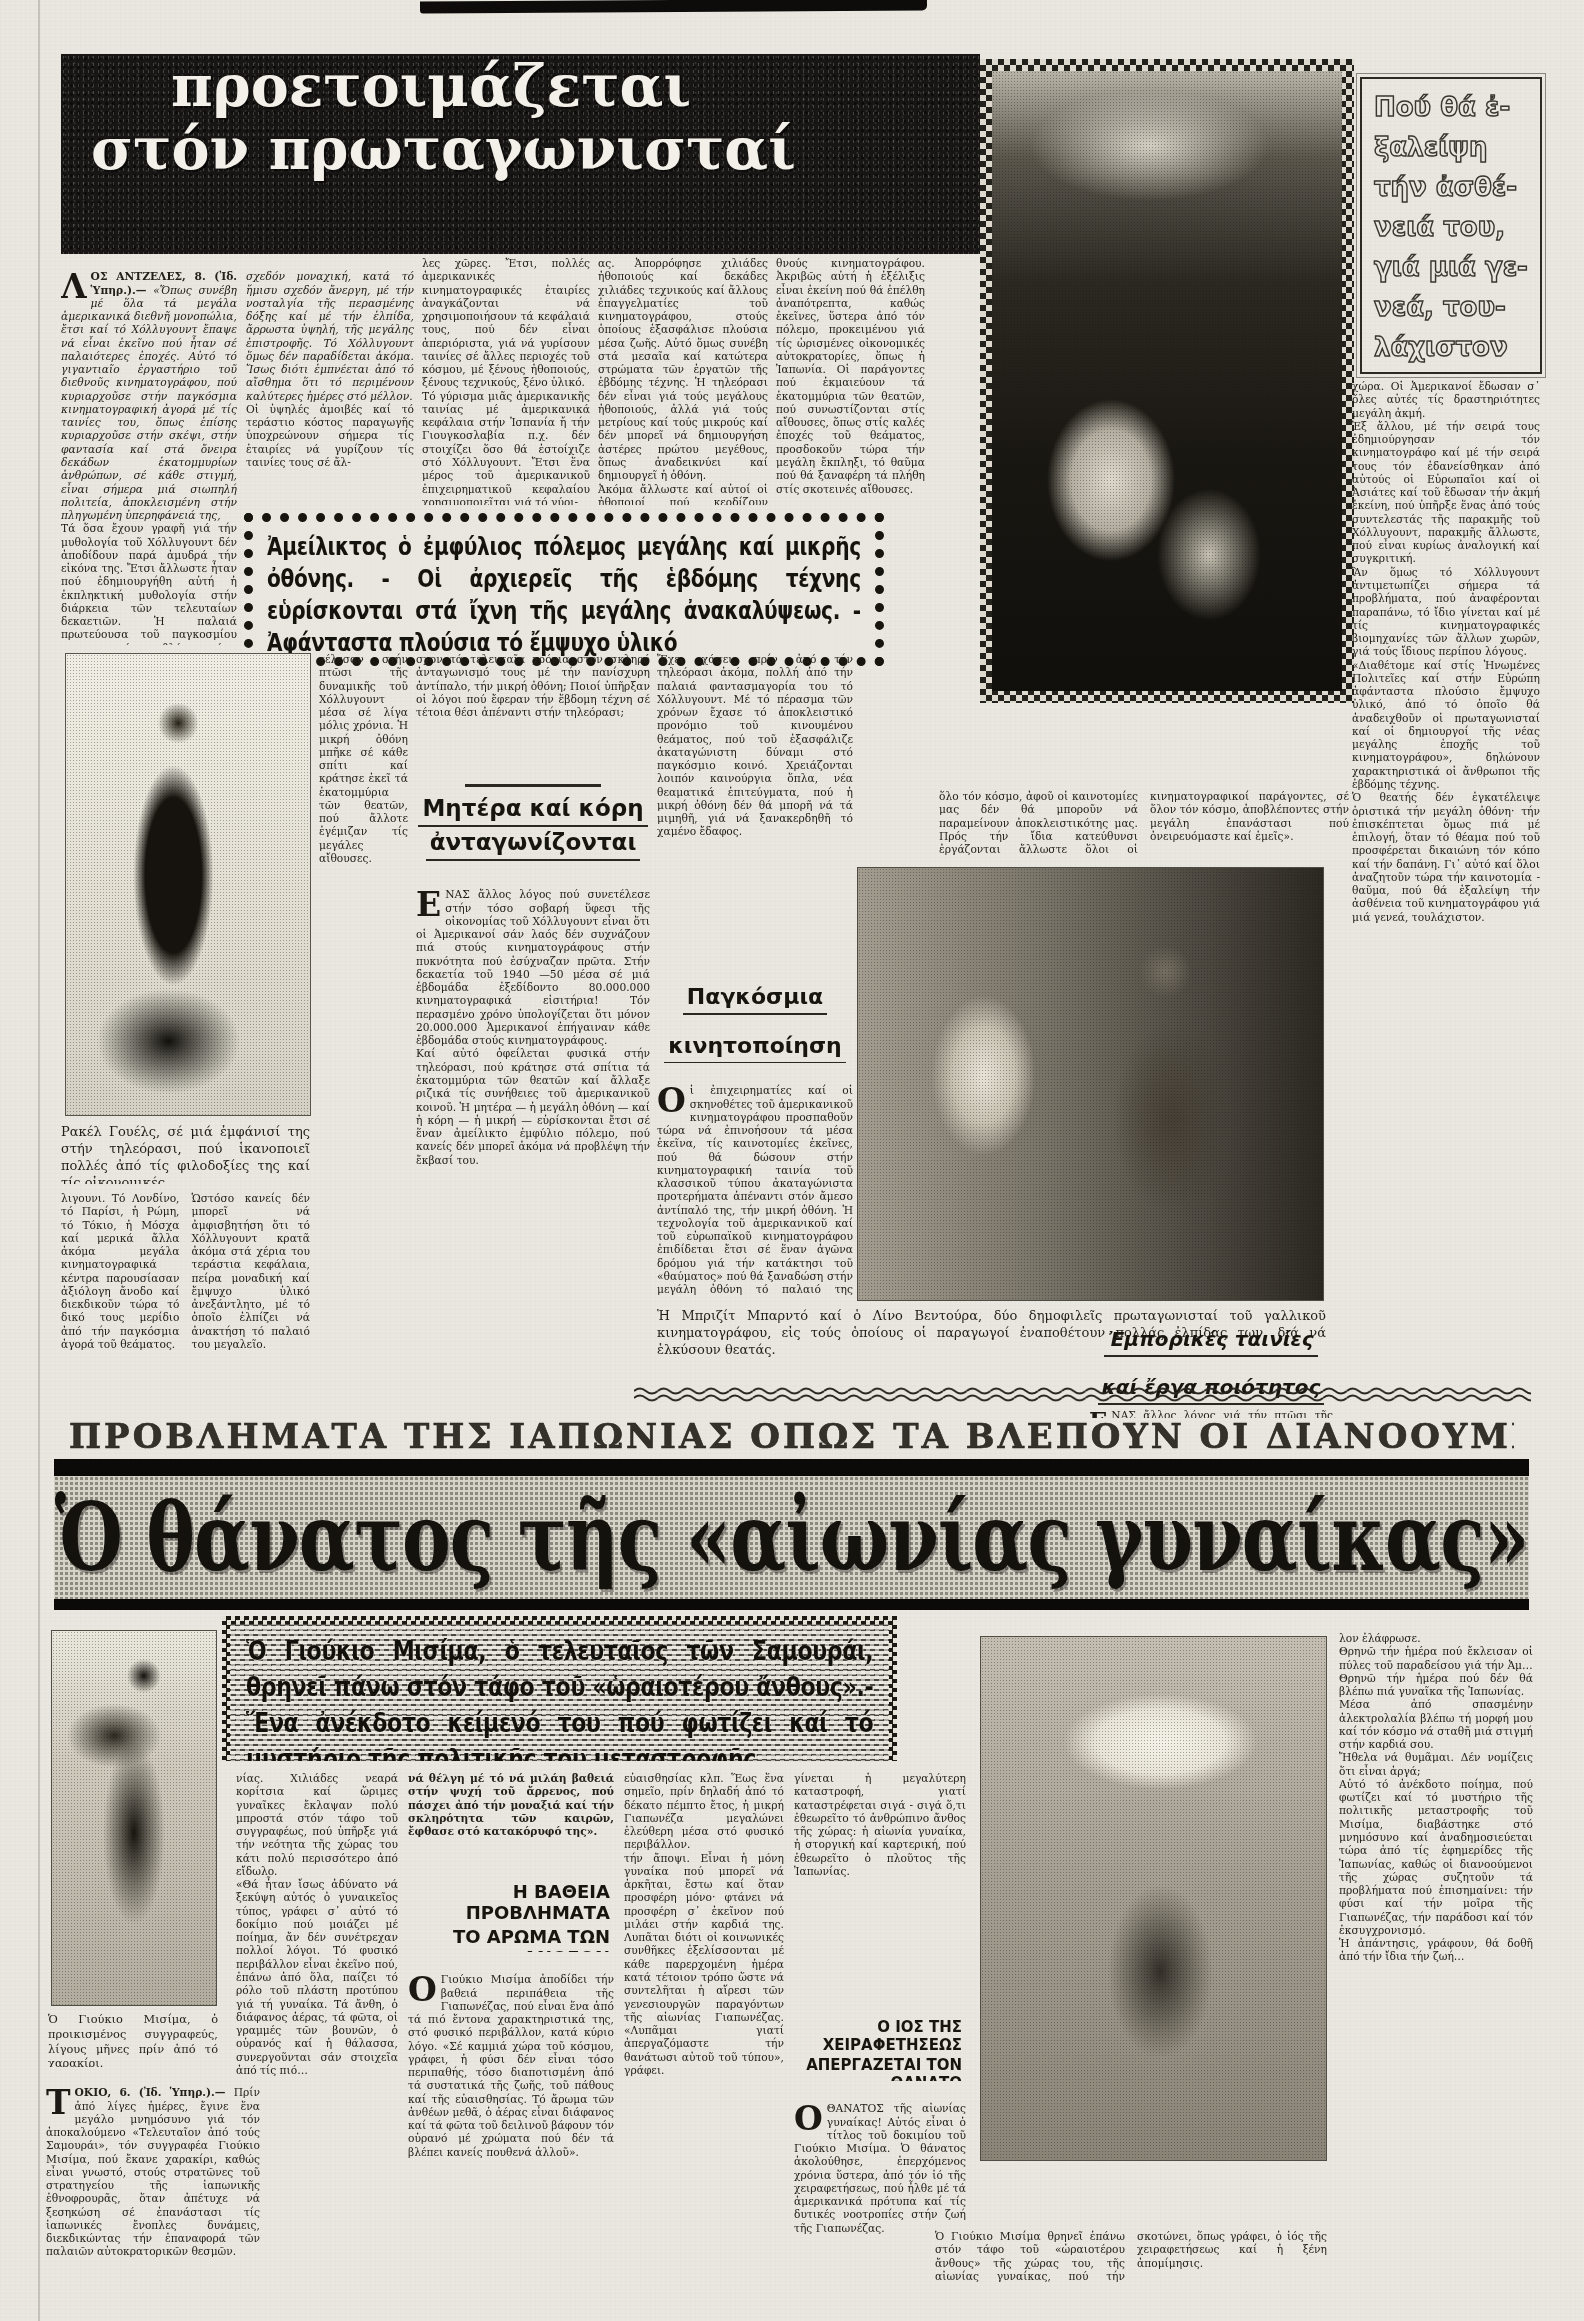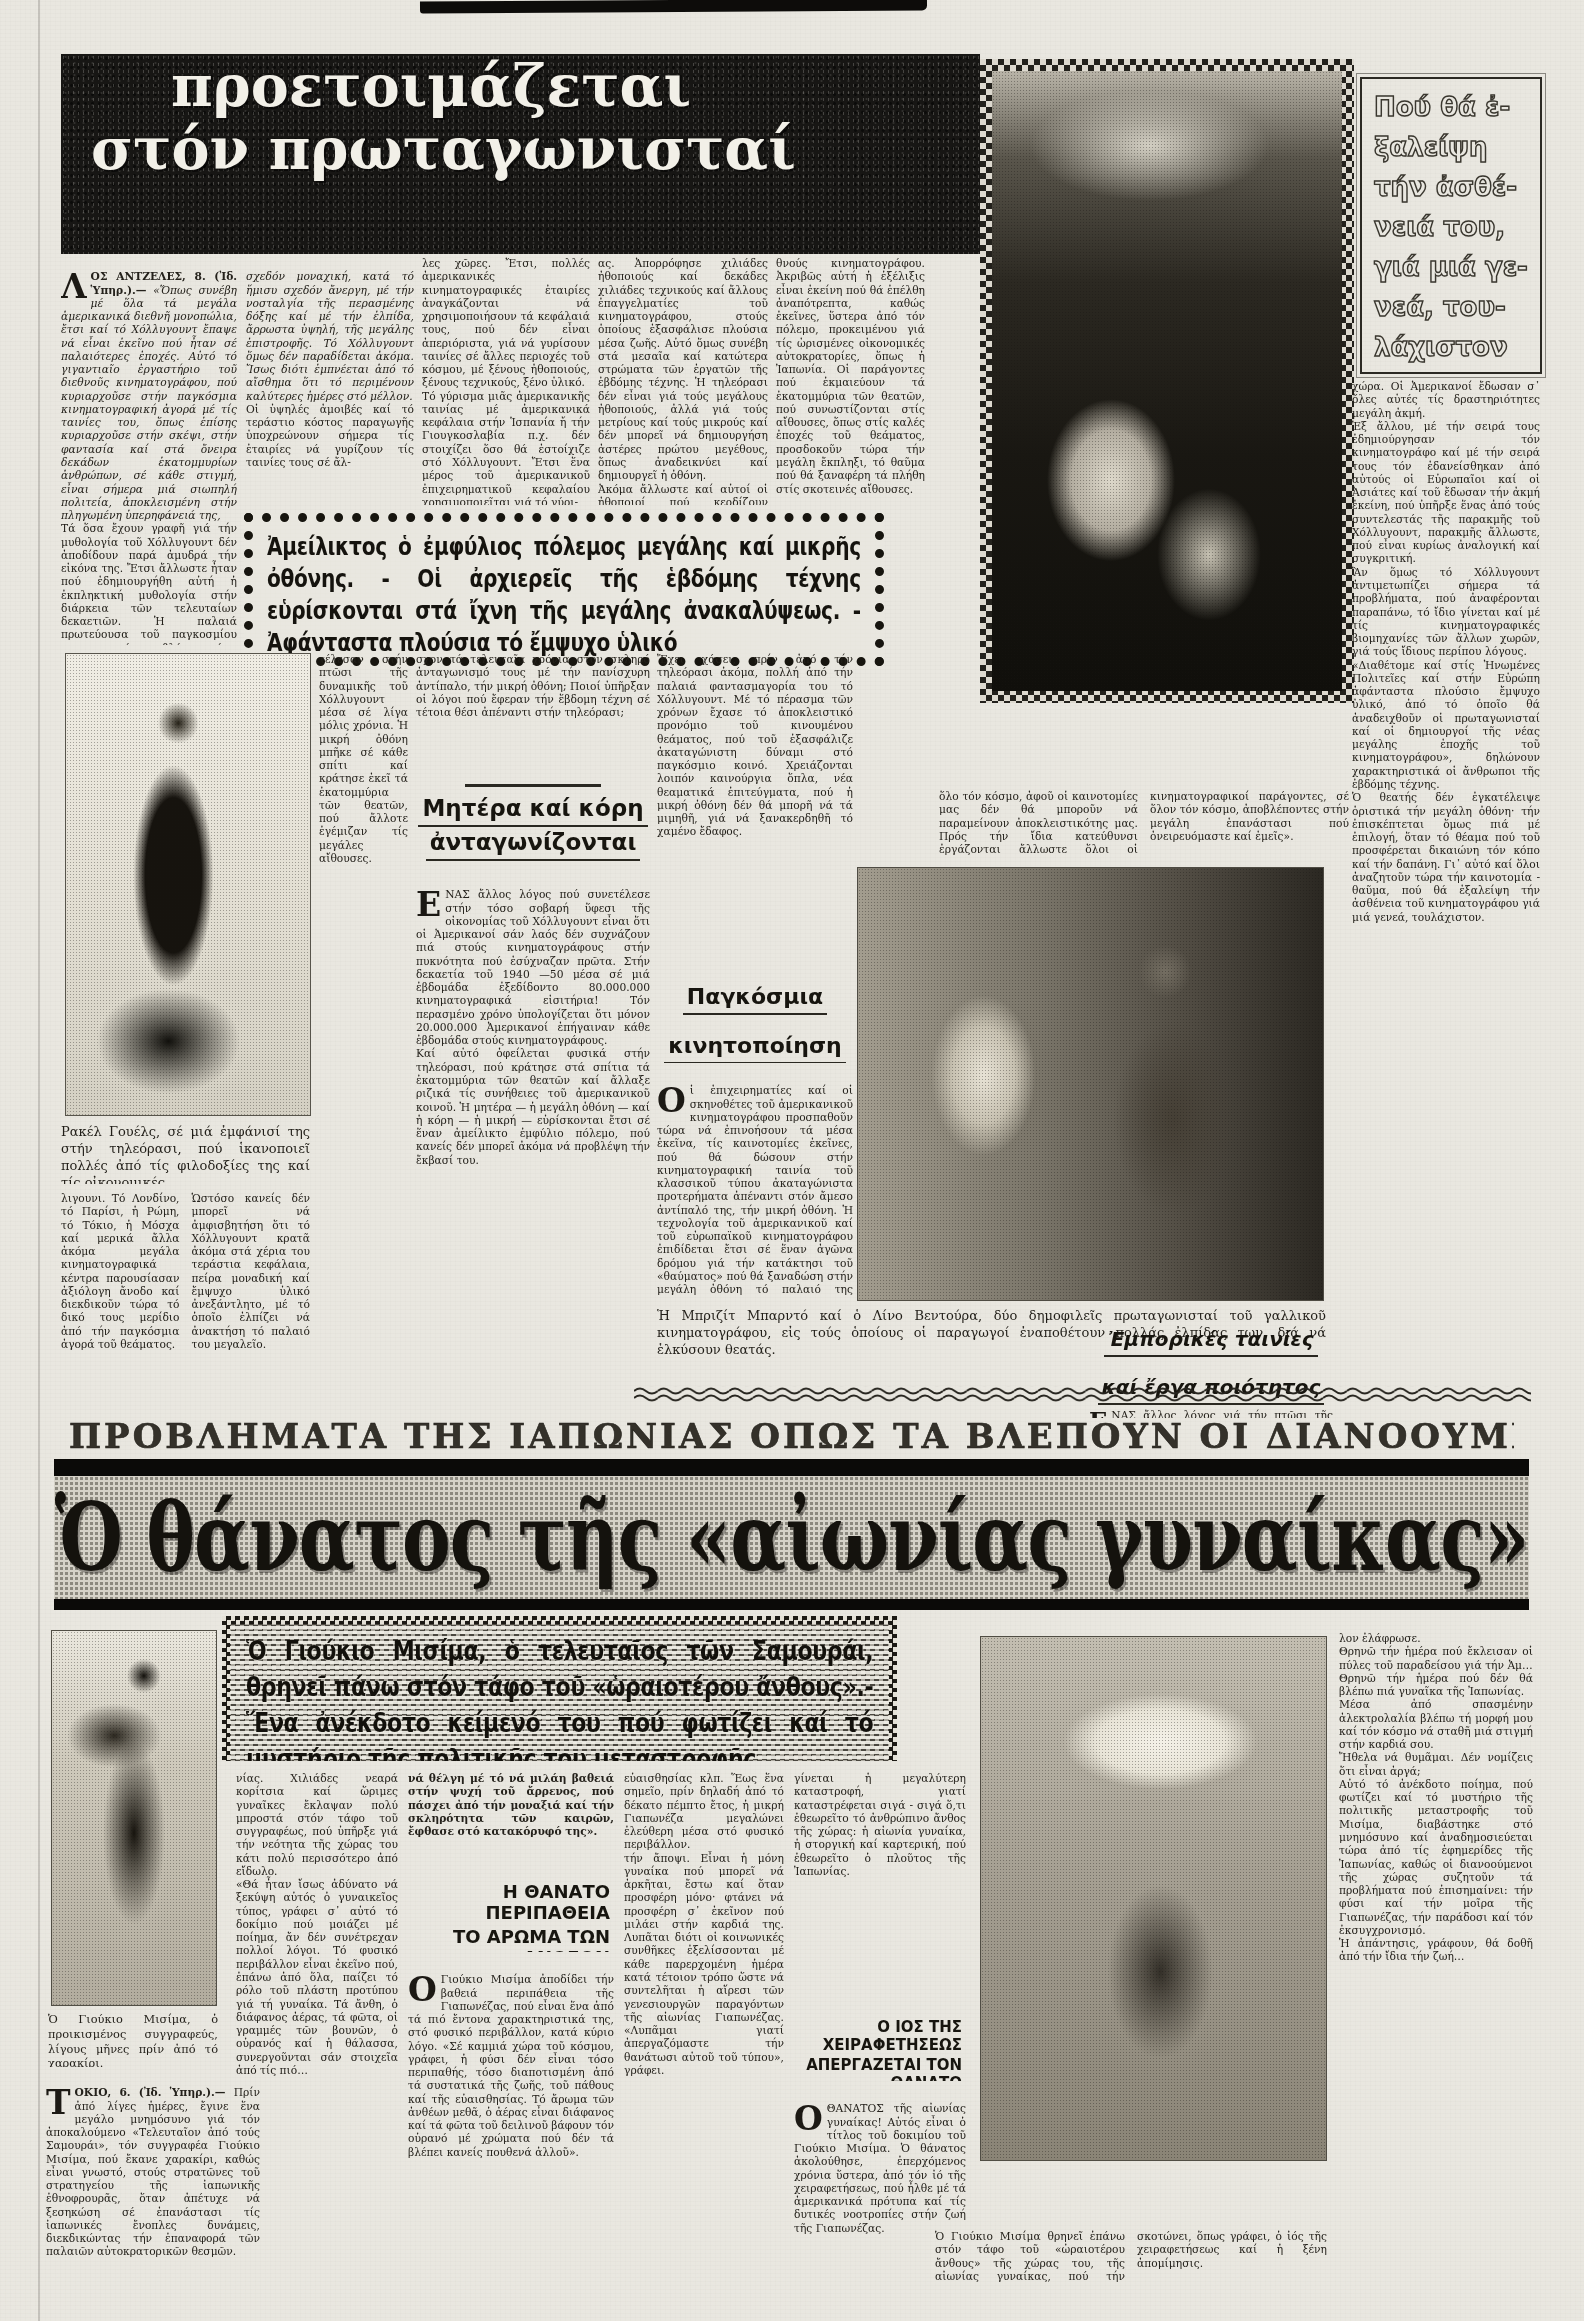--- a/index.html
+++ b/index.html
@@ -228,21 +228,21 @@
 
     <div class="abs bodytext" style="left:46px;top:2073px;width:214px;height:248px;">
       <span class="dropcap">Τ</span><span class="bold">ΟΚΙΟ, 6. (Ἰδ. Ὑπηρ.).— </span><span>Πρίν ἀπό λίγες ἡμέρες, ἔγινε ἕνα μεγάλο μνημόσυνο γιά τόν ἀποκαλούμενο «Τελευταῖον ἀπό τούς Σαμουράι», τόν συγγραφέα Γιούκιο Μισίμα, πού ἔκανε χαρακίρι, καθώς εἶναι γνωστό, στούς στρατῶνες τοῦ στρατηγείου τῆς ἰαπωνικῆς ἐθνοφρουρᾶς, ὅταν ἀπέτυχε νά ξεσηκώση σέ ἐπανάστασι τίς ἰαπωνικές ἔνοπλες δυνάμεις, διεκδικώντας τήν ἐπαναφορά τῶν παλαιῶν αὐτοκρατορικῶν θεσμῶν.</span>
     </div>
 
     <div class="abs bodytext" style="left:236px;top:1772px;width:162px;height:549px;">νίας. Χιλιάδες νεαρά κορίτσια καί ὥριμες γυναῖκες ἔκλαψαν πολύ μπροστά στόν τάφο τοῦ συγγραφέως, πού ὑπῆρξε γιά τήν νεότητα τῆς χώρας του κάτι πολύ περισσότερο ἀπό εἴδωλο.
 «Θά ἦταν ἴσως ἀδύνατο νά ξεκύψη αὐτός ὁ γυναικεῖος τύπος, γράφει σ᾿ αὐτό τό δοκίμιο πού μοιάζει μέ ποίημα, ἄν δέν συνέτρεχαν πολλοί λόγοι. Τό φυσικό περιβάλλον εἶναι ἐκεῖνο πού, ἐπάνω ἀπό ὅλα, παίζει τό ρόλο τοῦ πλάστη προτύπου γιά τή γυναίκα. Τά ἄνθη, ὁ διάφανος ἀέρας, τά φῶτα, οἱ γραμμές τῶν βουνῶν, ὁ οὐρανός καί ἡ θάλασσα, συνεργοῦνται σάν στοιχεῖα ἀπό τίς πιό…</div>
 
     <div class="abs bodytext" style="left:408px;top:1772px;width:206px;height:103px;font-weight:bold;">νά θέλγη μέ τό νά μιλάη βαθειά στήν ψυχή τοῦ ἄρρενος, πού πάσχει ἀπό τήν μοναξιά καί τήν σκληρότητα τῶν καιρῶν, ἔφθασε στό κατακόρυφό της».</div>
     <div class="abs subh" style="left:408px;top:1881px;width:206px;height:71px;">
-      <div><span class="ln" style="font-size:18px;border-bottom:none;padding-bottom:0;">Η ΘΑΝΑΤΟ ΠΕΡΙΠΑΘΕΙΑ</span></div>
+      <div><span class="ln" style="font-size:18px;border-bottom:none;padding-bottom:0;">Η ΒΑΘΕΙΑ ΠΡΟΒΛΗΜΑΤΑ</span></div>
       <div style="margin-top:3px;"><span class="ln" style="font-size:18px;">ΤΟ ΑΡΩΜΑ ΤΩΝ ΑΝΘΕΩΝ</span></div>
     </div>
     <div class="abs bodytext" style="left:408px;top:1960px;width:206px;height:361px;">
       <span class="dropcap">Ο</span><span>Γιούκιο Μισίμα ἀποδίδει τήν βαθειά περιπάθεια τῆς Γιαπωνέζας, πού εἶναι ἕνα ἀπό τά πιό ἔντονα χαρακτηριστικά της, στό φυσικό περιβάλλον, κατά κύριο λόγο. «Σέ καμμιά χώρα τοῦ κόσμου, γράφει, ἡ φύσι δέν εἶναι τόσο περιπαθής, τόσο διαποτισμένη ἀπό τά συστατικά τῆς ζωῆς, τοῦ πάθους καί τῆς εὐαισθησίας. Τό ἄρωμα τῶν ἀνθέων μεθᾶ, ὁ ἀέρας εἶναι διάφανος καί τά φῶτα τοῦ δειλινοῦ βάφουν τόν οὐρανό μέ χρώματα πού δέν τά βλέπει κανείς πουθενά ἀλλοῦ».</span>
     </div>
 
     <div class="abs bodytext" style="left:624px;top:1772px;width:160px;height:549px;">εὐαισθησίας κλπ. Ἕως ἕνα σημεῖο, πρίν δηλαδή ἀπό τό δέκατο πέμπτο ἔτος, ἡ μικρή Γιαπωνέζα μεγαλώνει ἐλεύθερη μέσα στό φυσικό περιβάλλον.
 τήν ἄποψι. Εἶναι ἡ μόνη γυναίκα πού μπορεῖ νά ἀρκῆται, ἔστω καί ὅταν προσφέρη μόνο· φτάνει νά προσφέρη σ᾿ ἐκεῖνον πού μιλάει στήν καρδιά της. Λυπᾶται διότι οἱ κοινωνικές συνθῆκες ἐξελίσσονται μέ κάθε παρερχομένη ἡμέρα κατά τέτοιον τρόπο ὥστε νά συντελῆται ἡ αἵρεσι τῶν γενεσιουργῶν παραγόντων τῆς αἰωνίας Γιαπωνέζας. «Λυπᾶμαι γιατί ἀπεργαζόμαστε τήν θανάτωσι αὐτοῦ τοῦ τύπου», γράφει.</div>
 
     <div class="abs bodytext" style="left:794px;top:1772px;width:172px;height:240px;">γίνεται ἡ μεγαλύτερη καταστροφή, γιατί καταστρέφεται σιγά - σιγά ὅ,τι ἐθεωρεῖτο τό ἀνθρώπινο ἄνθος τῆς χώρας: ἡ αἰωνία γυναίκα, ἡ στοργική καί καρτερική, πού ἐθεωρεῖτο ὁ πλοῦτος τῆς Ἰαπωνίας.</div>

